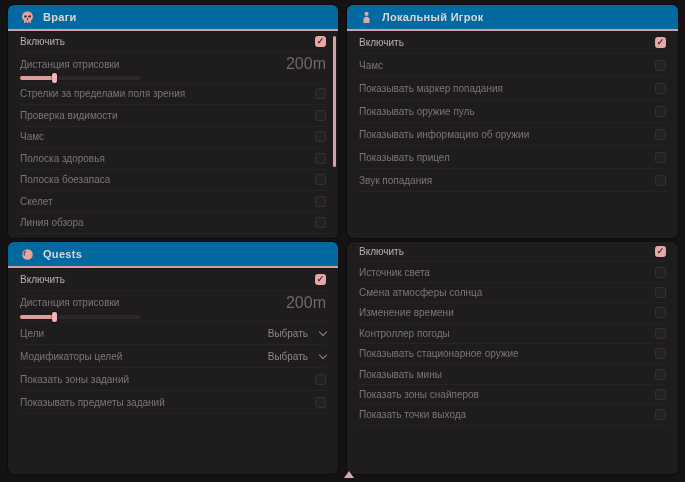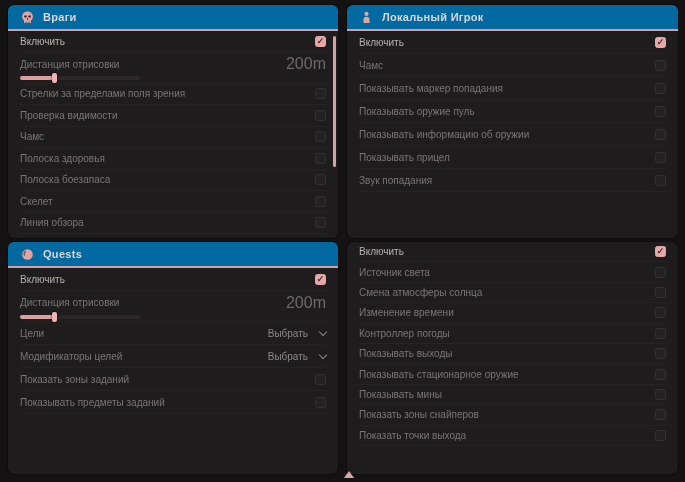--- a/index.html
+++ b/index.html
@@ -272,24 +272,20 @@
         </div>
         <div class="row">
           <span class="row-label">Изменение времени</span>
           <span class="checkbox"></span>
         </div>
         <div class="row">
           <span class="row-label">Контроллер погоды</span>
           <span class="checkbox"></span>
         </div>
         <div class="row">
-          <span class="row-label">Показывать выходы</span>
-          <span class="checkbox"></span>
-        </div>
-        <div class="row">
           <span class="row-label">Показывать стационарное оружие</span>
           <span class="checkbox"></span>
         </div>
         <div class="row">
           <span class="row-label">Показывать мины</span>
           <span class="checkbox"></span>
         </div>
         <div class="row">
           <span class="row-label">Показать зоны снайперов</span>
           <span class="checkbox"></span>

